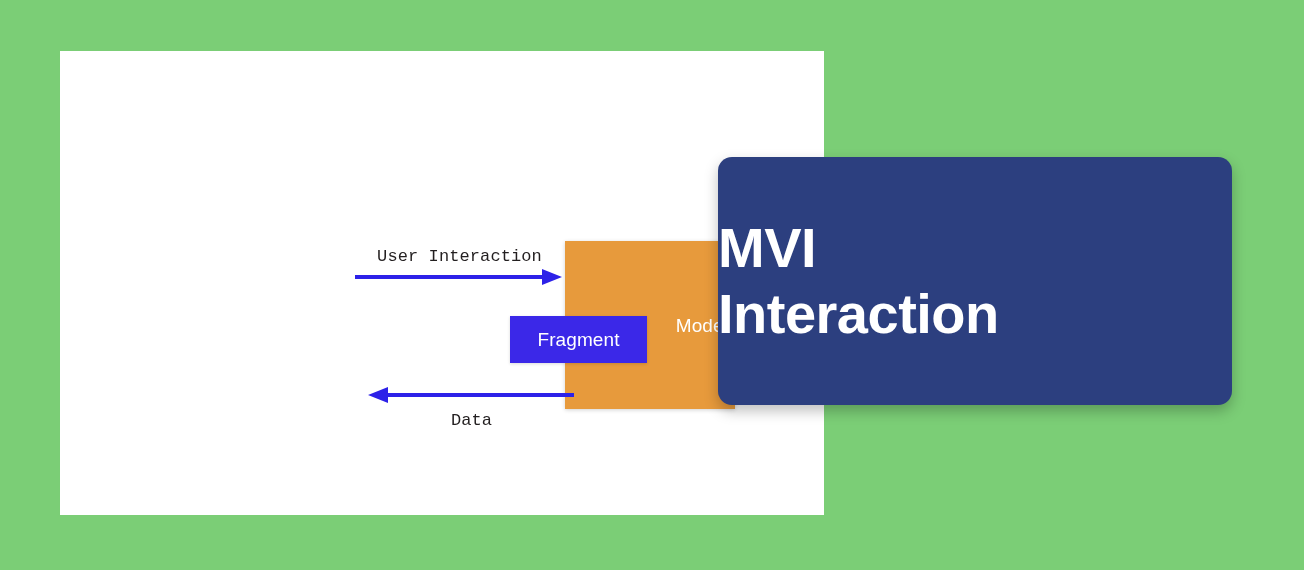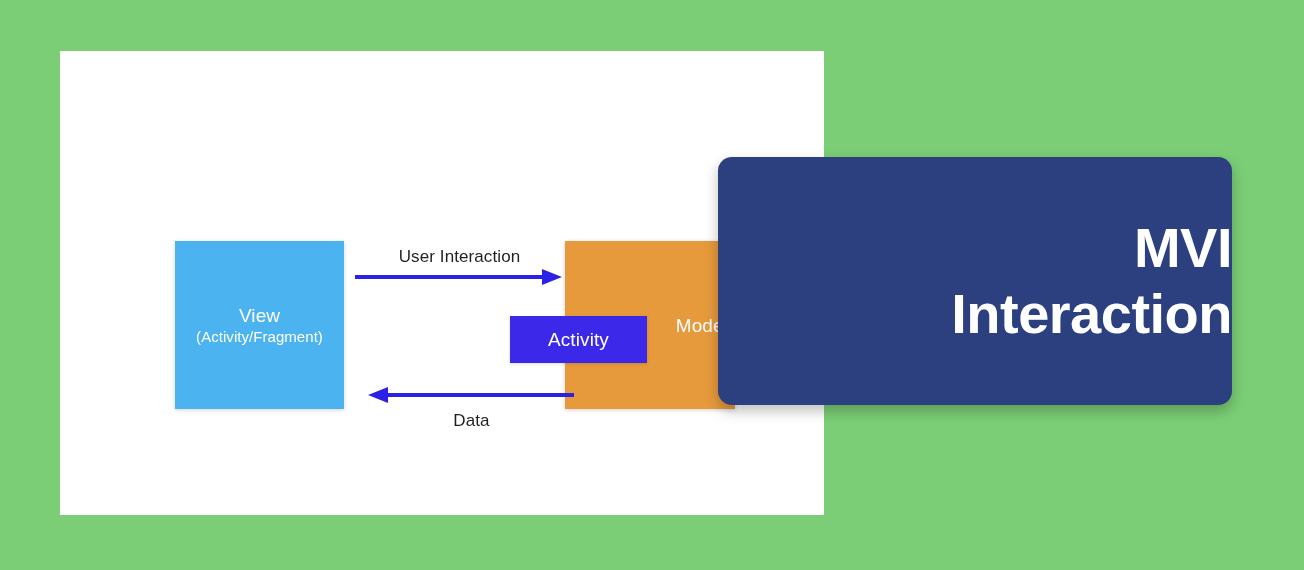--- a/index.html
+++ b/index.html
@@ -90,20 +90,21 @@
     justify-content: center;
     color: #FFFFFF;
     font-size: 19px;
     letter-spacing: 0.1px;
     box-shadow: 0 1px 3px rgba(0,0,0,0.15);
   }
 
   
   .arrow-group {
     position: absolute;
+    font-family: Liberation Mono, monospace;
   }
   #arrow-top-group {
     left: 290px;
     top: 196px;
     width: 215px;
     height: 40px;
   }
   #arrow-bottom-group {
     left: 302px;
     top: 334px;
@@ -133,50 +134,46 @@
     position: absolute;
     left: 718px;
     top: 157px;
     width: 514px;
     height: 248px;
     background: #2C3F7F;
     border-radius: 14px;
     box-shadow: 0 6px 14px rgba(0,0,0,0.25);
     display: flex;
     flex-direction: column;
-    align-items: flex-end;
+    align-items: flex-start;
     justify-content: center;
   }
   .title-line {
     color: #FFFFFF;
     font-weight: bold;
     font-size: 56px;
     line-height: 66px;
     letter-spacing: -0.5px;
     text-align: center;
   }
 </style>
 </head>
 <body>
 
 <div id="stage">
 
   <div id="white-panel">
 
-    <div class="node-box" id="view-box">
-      <span id="view-title">View</span>
-      <span id="view-subtitle">(Activity/Fragment)</span>
-    </div>
 
     <div class="node-box" id="model-box">
       <span id="model-label">Model</span>
     </div>
 
     <div id="viewmodel-badge">
-      <span>Activity</span>
+      <span>Fragment</span>
     </div>
 
     <div class="arrow-group" id="arrow-top-group">
       <span class="arrow-label" id="arrow-top-label">User Interaction</span>
       <svg class="arrow-svg" id="arrow-top-svg" width="215" height="16" viewBox="0 0 215 16">
         <line x1="5" y1="8" x2="196" y2="8" stroke="#2D21E8" stroke-width="4"></line>
         <polygon points="192,0 212,8 192,16" fill="#2D21E8"></polygon>
       </svg>
     </div>
 

